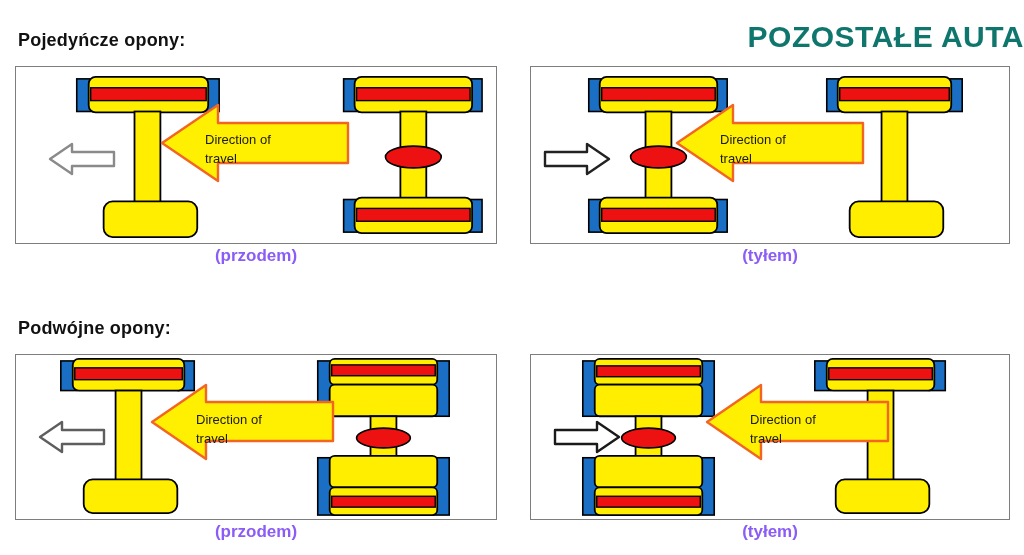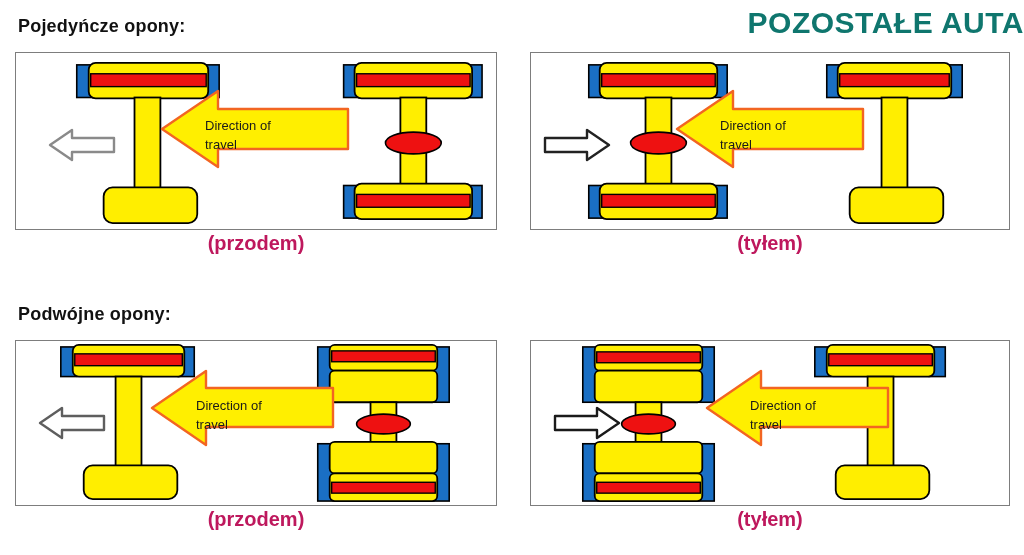--- a/index.html
+++ b/index.html
@@ -3,21 +3,21 @@
 <meta charset="utf-8">
 <style>
   html,body{margin:0;padding:0;}
   body{
     width:1024px;height:555px;
     background:#ffffff;
     font-family:"Liberation Sans", sans-serif;
     position:relative;
     overflow:hidden;
   }
-  .stage{position:absolute;left:0;top:4px;width:1024px;height:437px;}
+  .stage{position:absolute;left:0;top:18px;width:1024px;height:437px;}
 
   
   .section-label{
     position:absolute;
     font-weight:bold;
     font-size:18px;
     color:#111111;
     letter-spacing:0.2px;
     white-space:nowrap;
   }
@@ -43,22 +43,22 @@
     box-sizing:border-box;
   }
   #panel-tl{left:15px;  top:48px;  width:482px; height:178px;}
   #panel-tr{left:530px; top:48px;  width:480px; height:178px;}
   #panel-bl{left:15px;  top:336px; width:482px; height:166px;}
   #panel-br{left:530px; top:336px; width:480px; height:166px;}
 
   .caption{
     position:absolute;
     font-weight:bold;
-    font-size:20px;
-    color:#be185d;
+    font-size:17px;
+    color:#8b5cf6;
     text-align:center;
     white-space:nowrap;
   }
   #cap-tl{left:15px; top:228px; width:482px;}
   #cap-tr{left:530px;top:228px; width:480px;}
   #cap-bl{left:15px; top:504px; width:482px;}
   #cap-br{left:530px;top:504px; width:480px;}
 
   
   .veh{position:absolute;left:0;top:0;width:100%;height:100%;display:block;}

